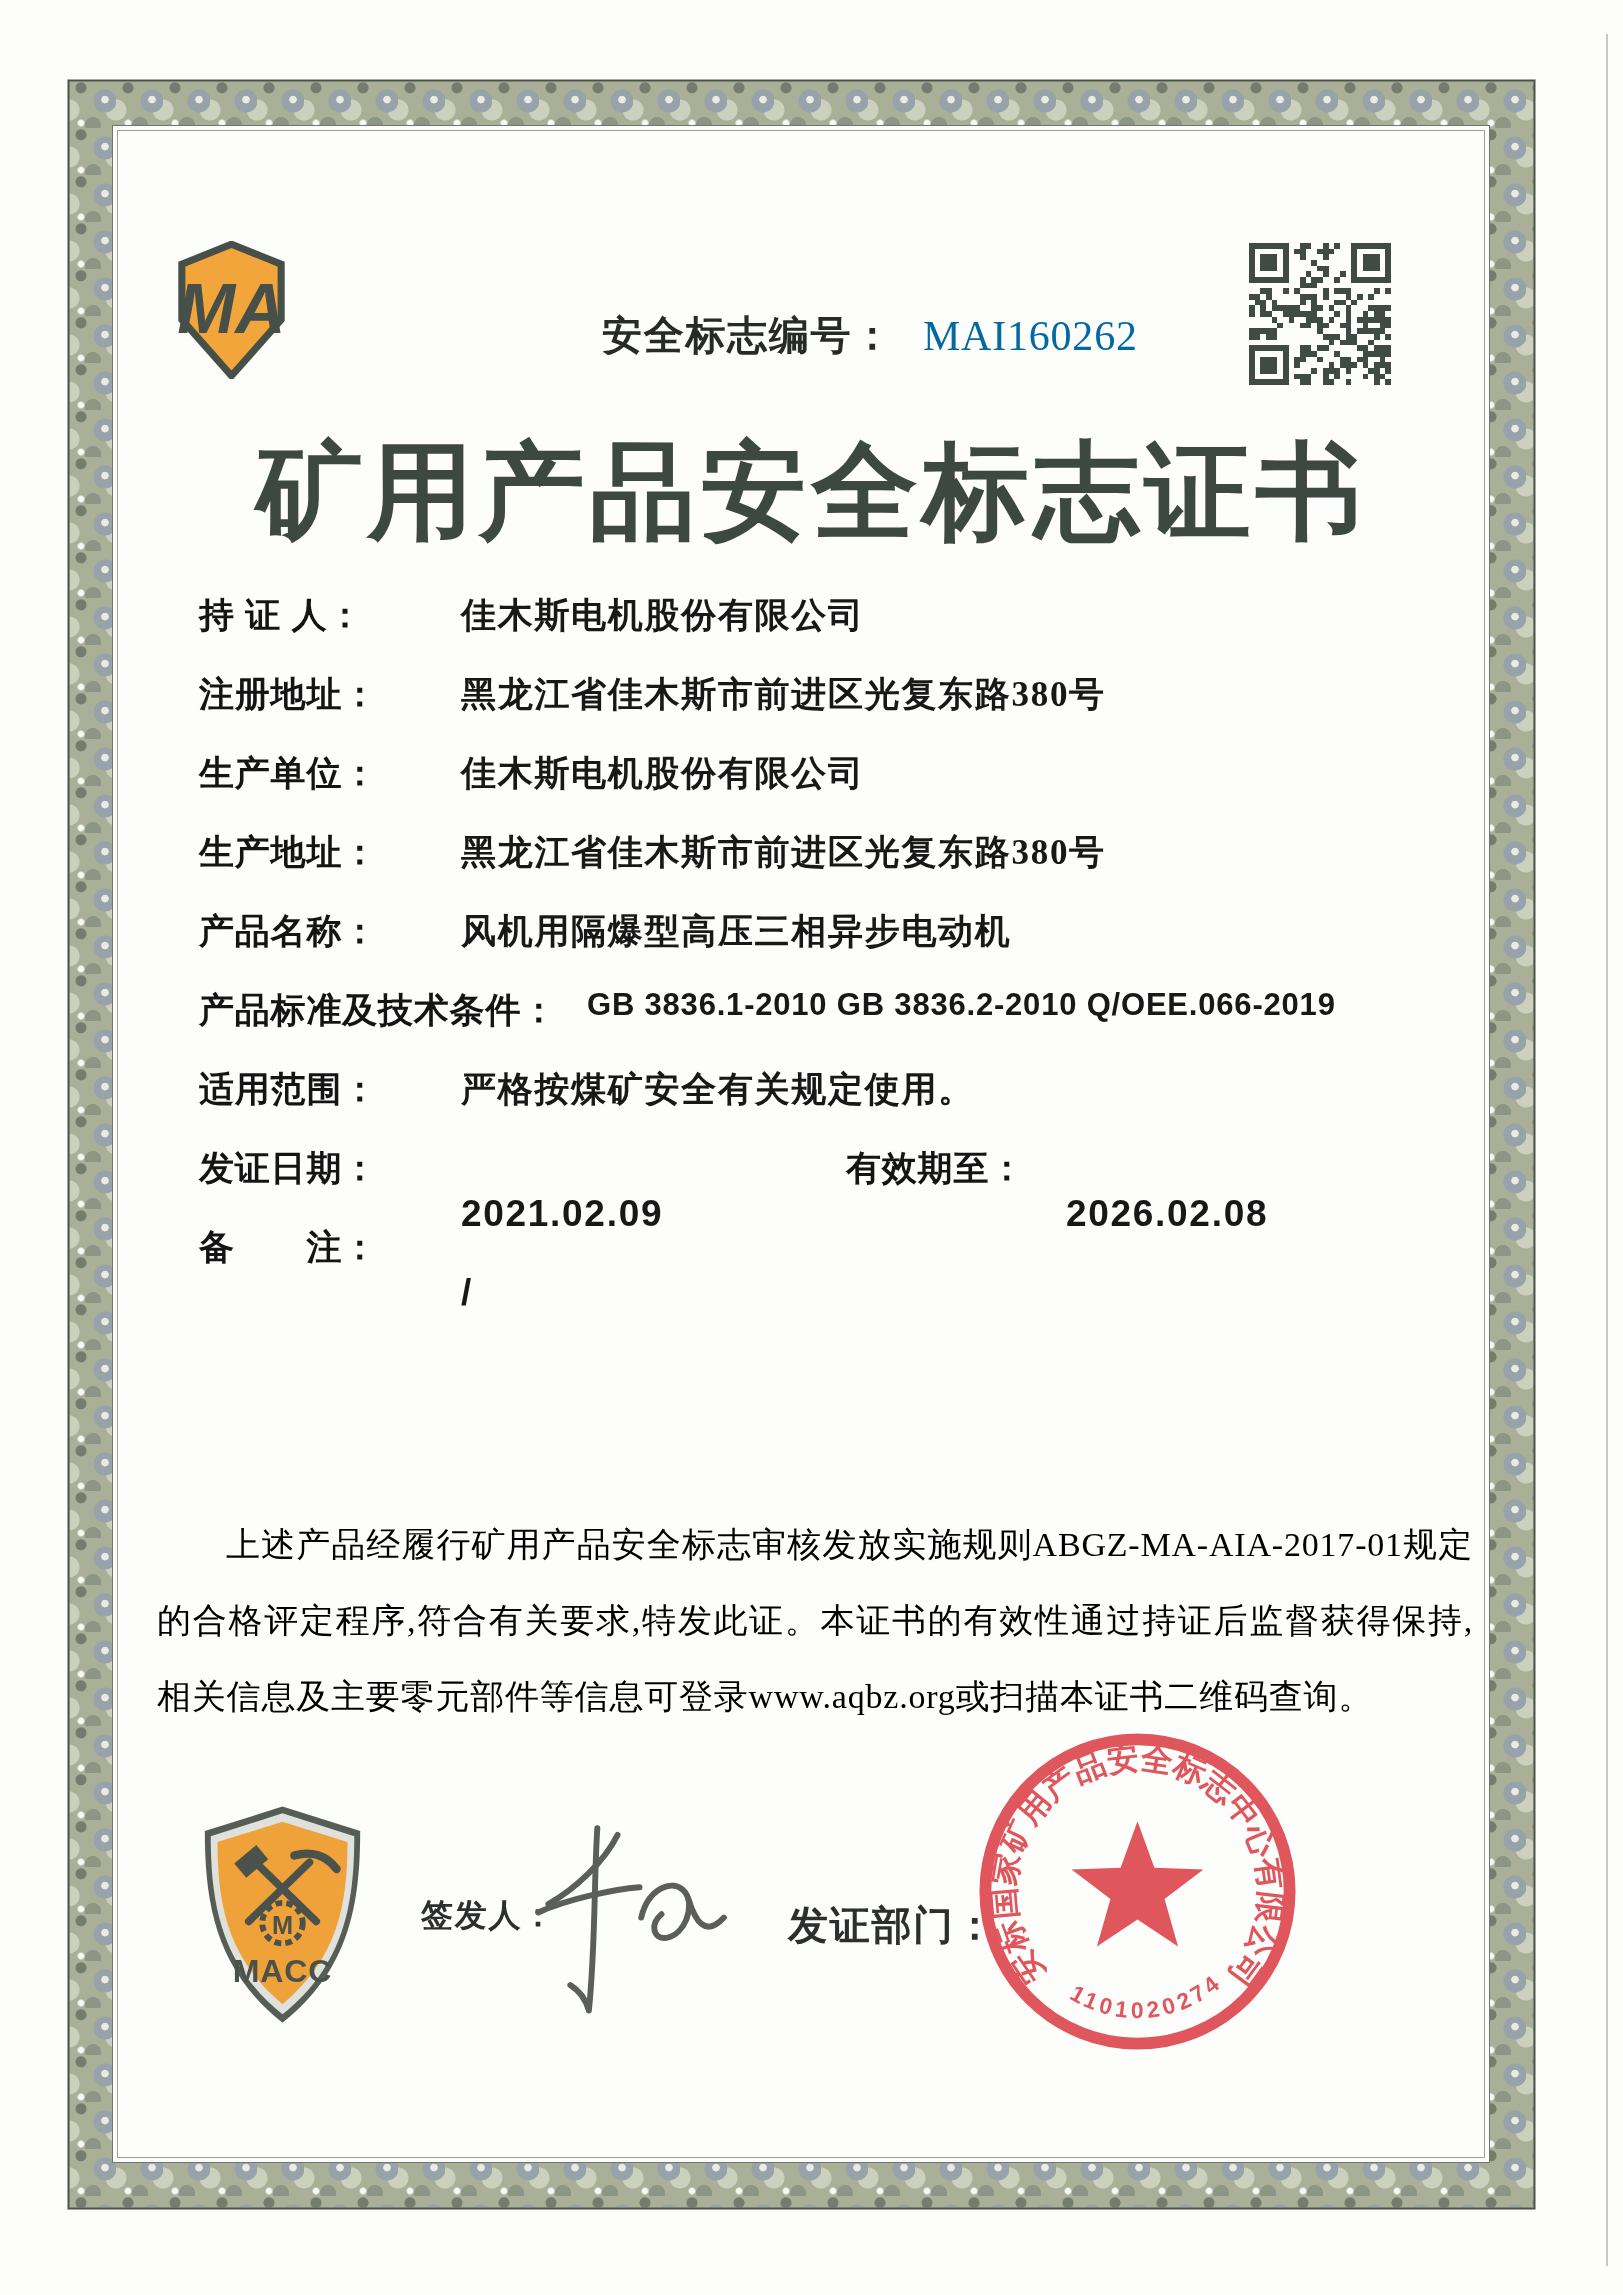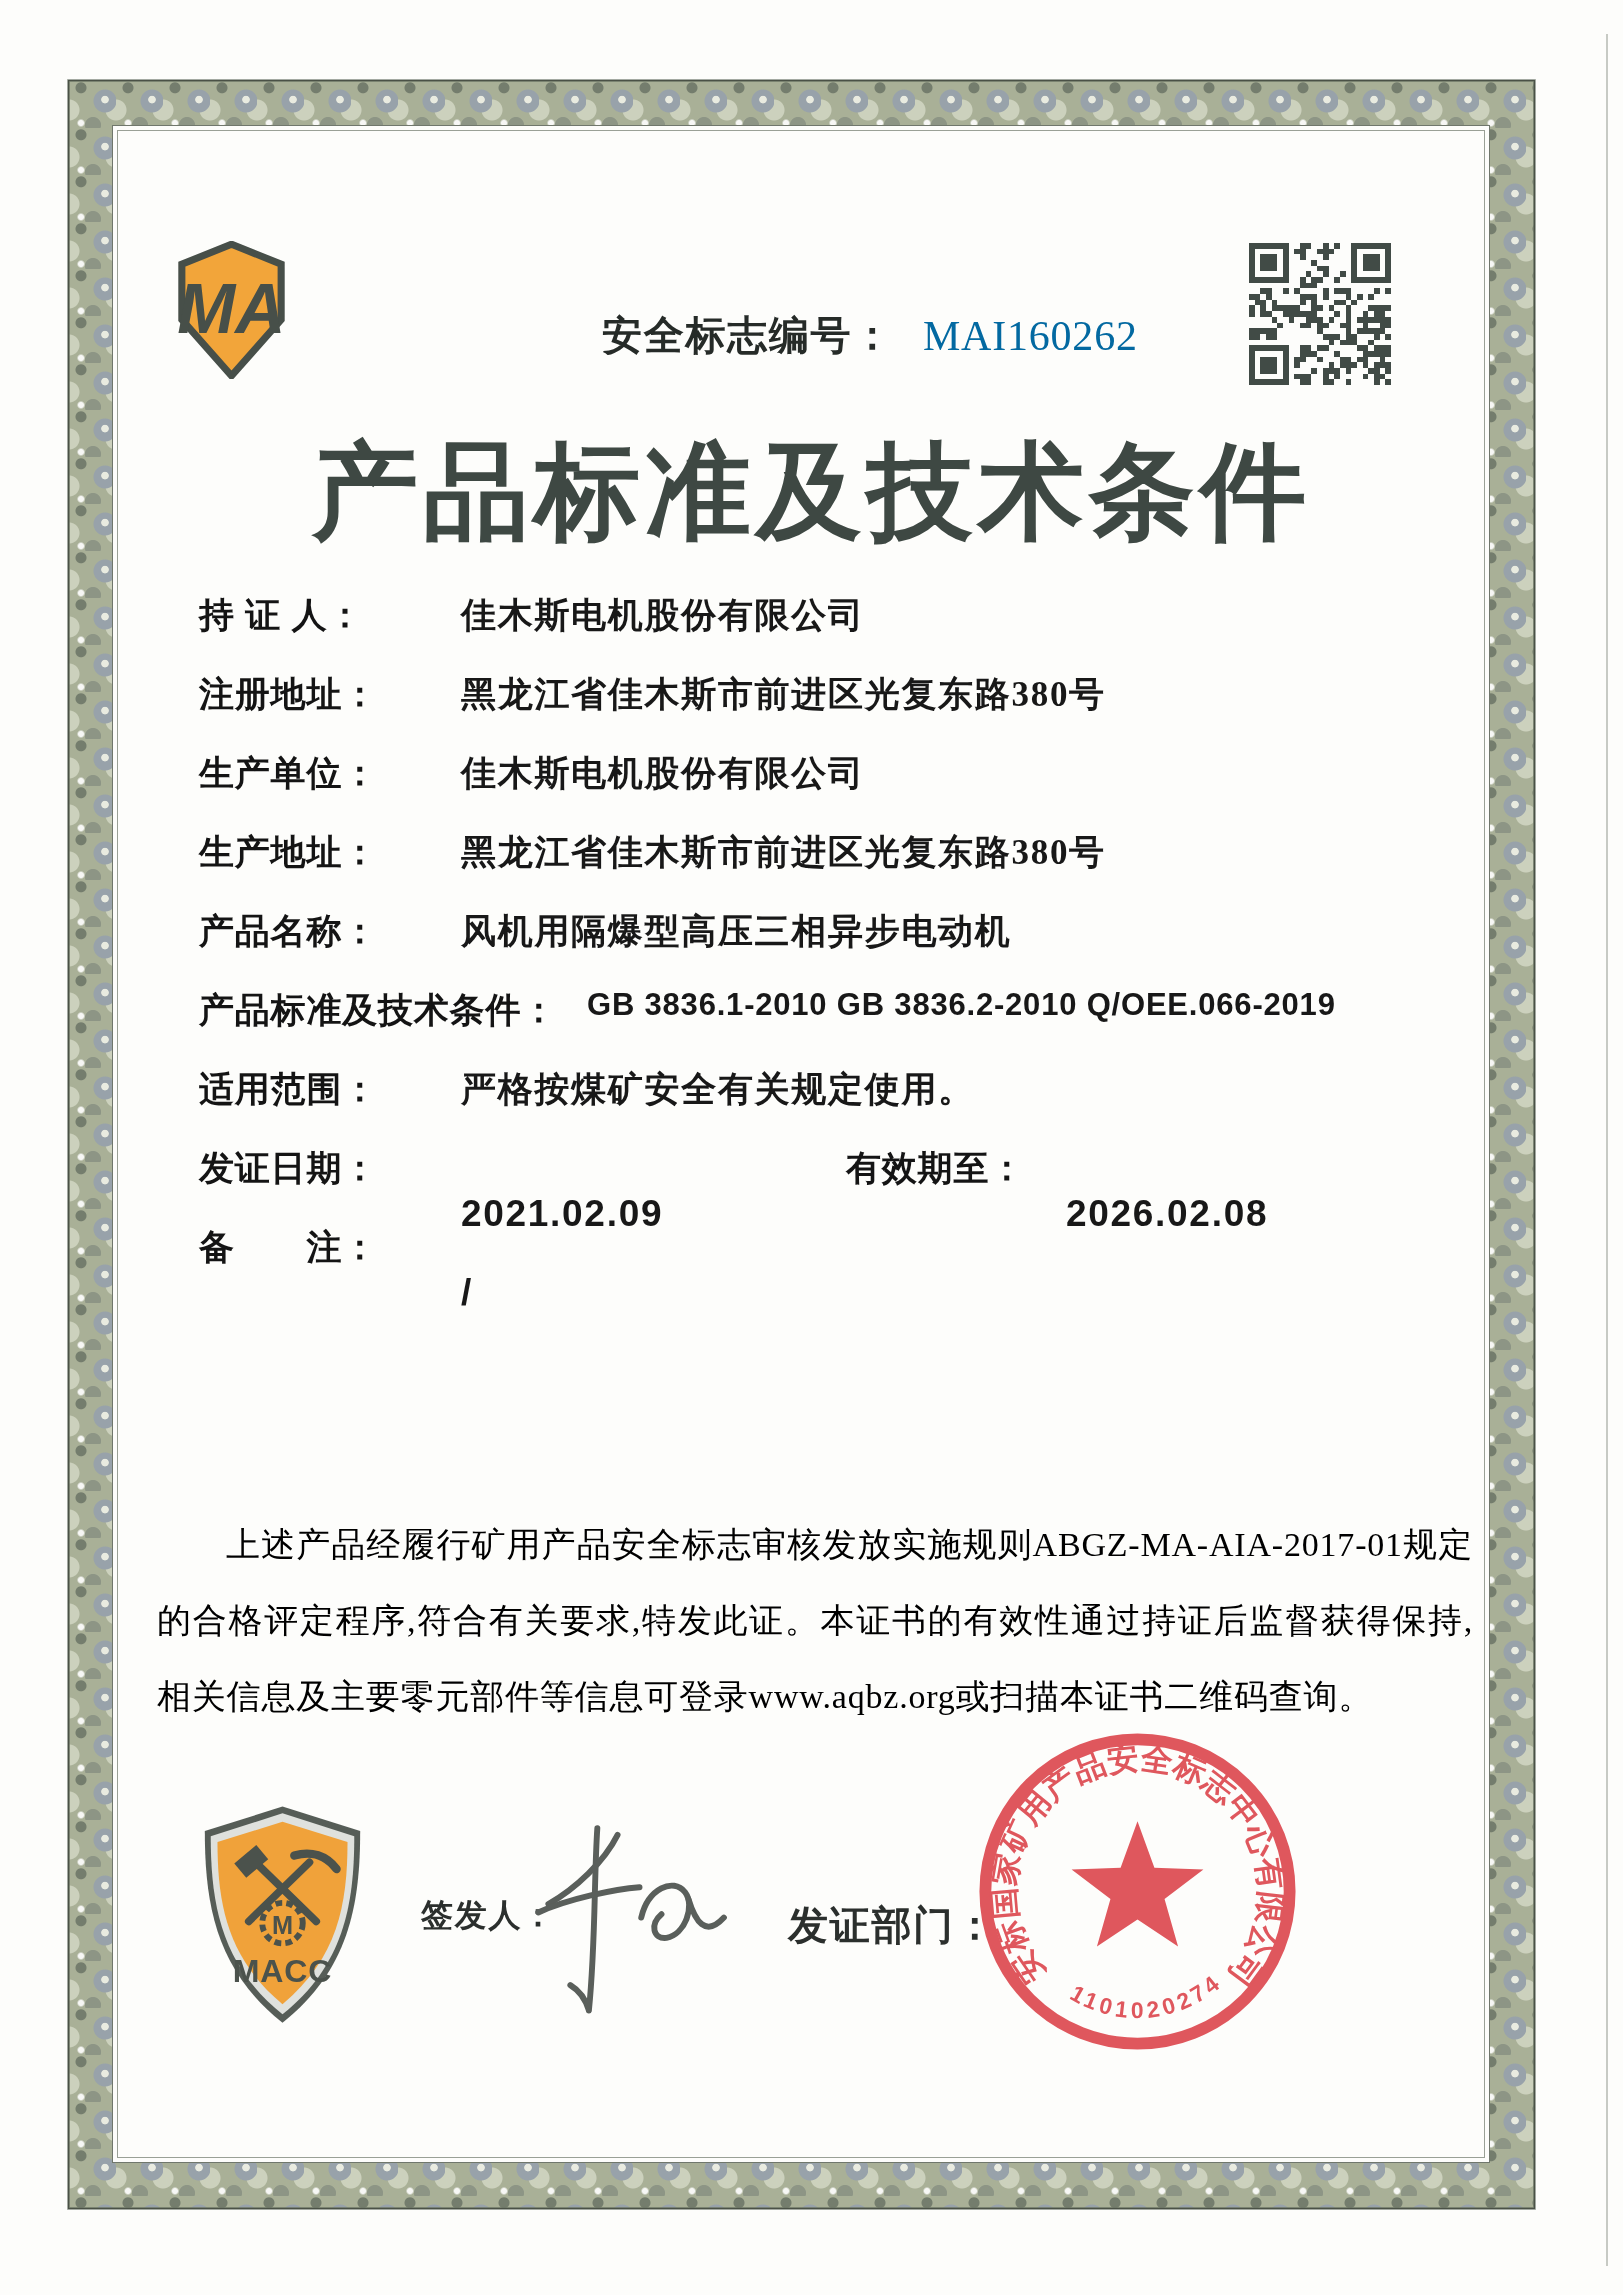--- a/index.html
+++ b/index.html
@@ -279,21 +279,21 @@
       <rect x="1" y="1" width="5" height="5" fill="#fdfdfb"></rect>
       <rect x="2" y="2" width="3" height="3" fill="#414b46"></rect>
       <rect x="18" y="0" width="7" height="7" fill="#414b46"></rect>
       <rect x="19" y="1" width="5" height="5" fill="#fdfdfb"></rect>
       <rect x="20" y="2" width="3" height="3" fill="#414b46"></rect>
       <rect x="0" y="18" width="7" height="7" fill="#414b46"></rect>
       <rect x="1" y="19" width="5" height="5" fill="#fdfdfb"></rect>
       <rect x="2" y="20" width="3" height="3" fill="#414b46"></rect>
     </svg>
 
-  <div id="title">产品标准及技术条件</div>
+  <div id="title">矿用产品安全标志证书</div>
 
   <div id="rows">
     <div class="row">
       <span class="lbl">持 证 人：</span>
       <span class="val">佳木斯电机股份有限公司</span>
     </div>
     <div class="row">
       <span class="lbl">注册地址：</span>
       <span class="val">黑龙江省佳木斯市前进区光复东路380号</span>
     </div>

